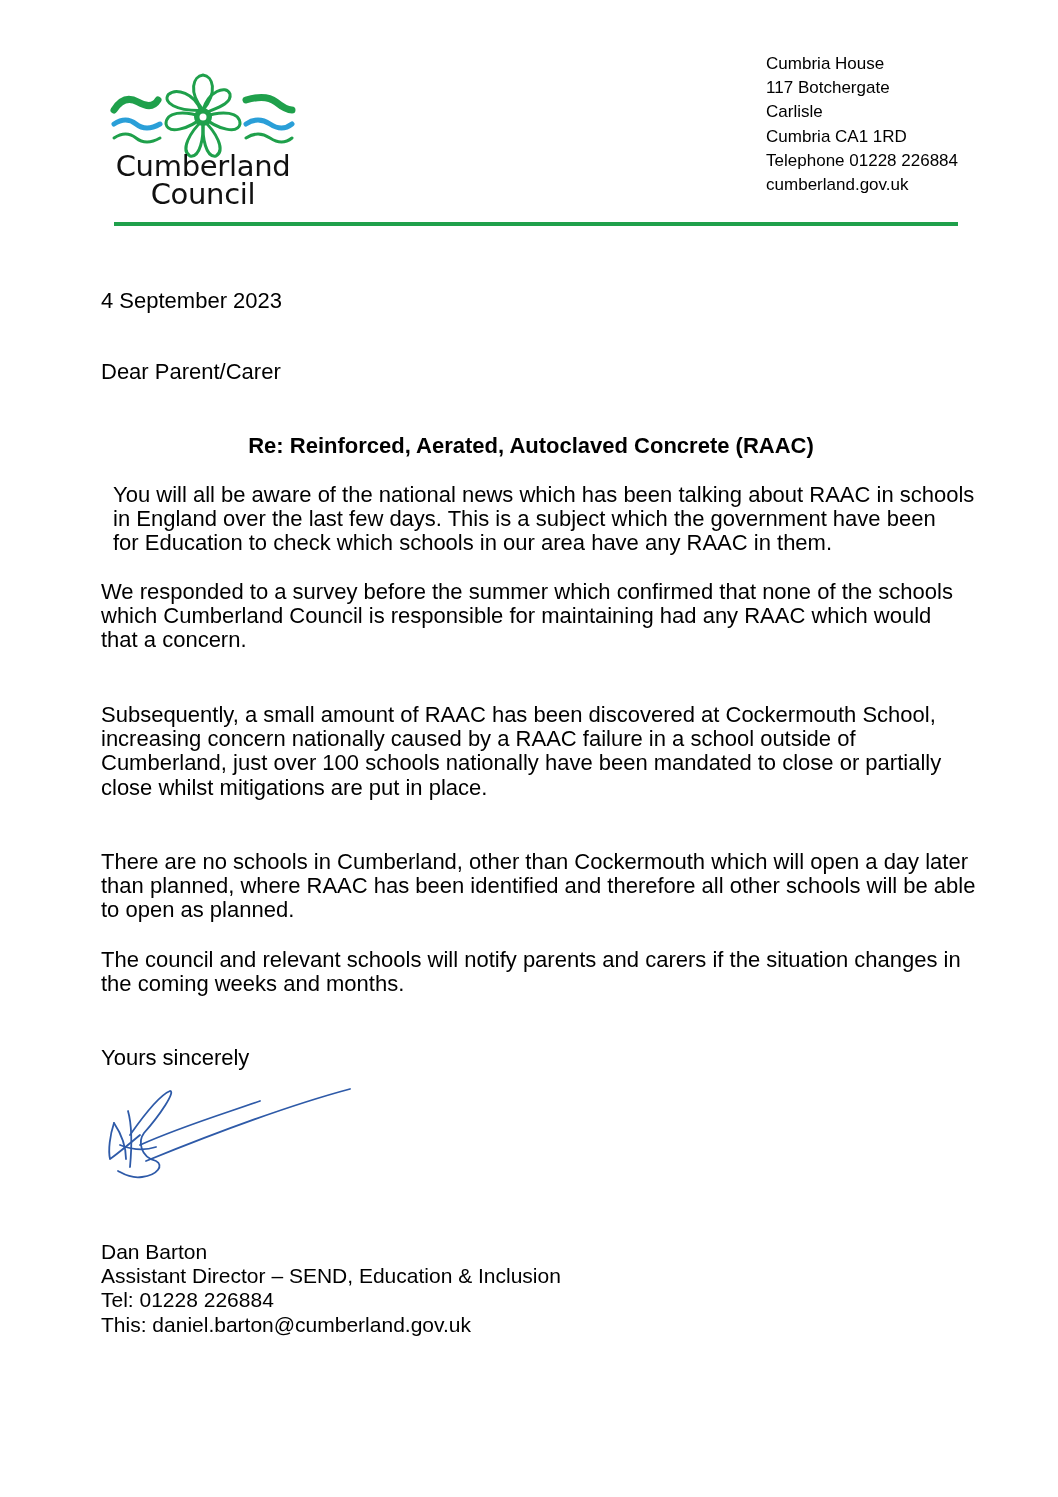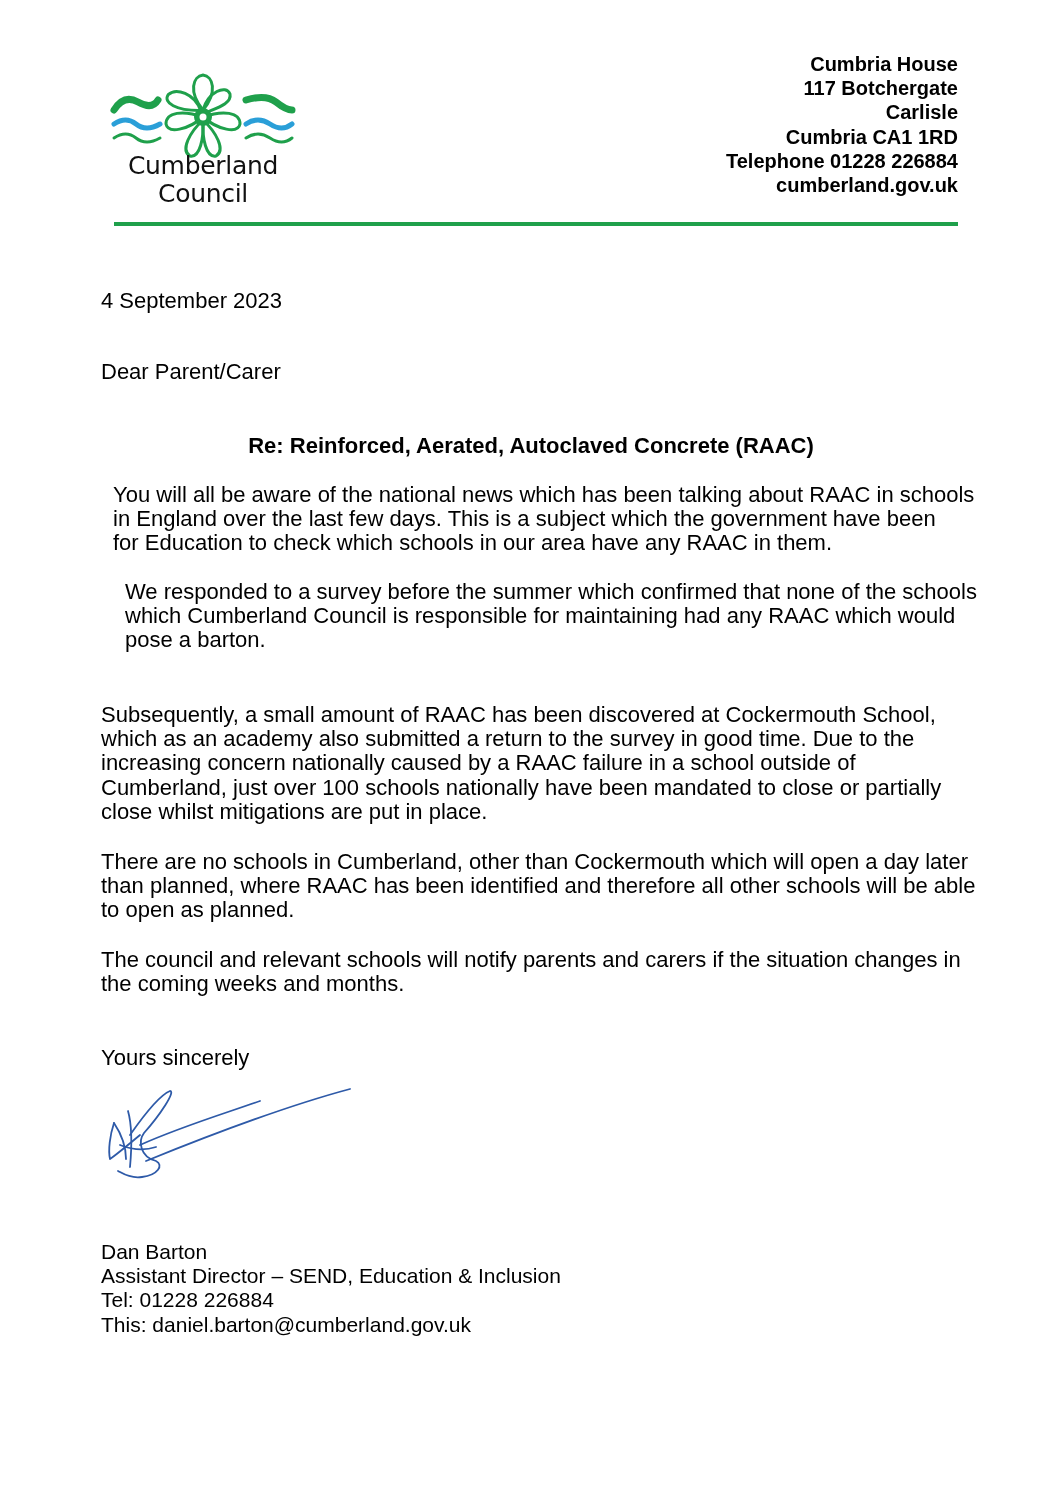--- a/index.html
+++ b/index.html
@@ -1,29 +1,29 @@
 <!DOCTYPE html>
 <html><head>
 <meta charset="utf-8">
 <style>
   html, body { margin: 0; padding: 0; background: #ffffff; }
   body { width: 1058px; height: 1497px; position: relative; overflow: hidden;
          font-family: "Liberation Sans", sans-serif; color: #000; }
   .logo { position: absolute; left: 108px; top: 72px; width: 190px; height: 140px; }
   .logo-text { position: absolute; left: 108px; top: 152px; width: 190px; text-align: center;
-               font-family: "DejaVu Sans", sans-serif; font-size: 25px; line-height: 28px; color: #111; letter-spacing: -0.3px; }
-  .address { position: absolute; right: 100px; top: 52px; text-align: right;
-             font-weight: bold; font-size: 20px; line-height: 24.2px; }
+               font-family: "DejaVu Sans", sans-serif; font-size: 29px; line-height: 28px; color: #111; letter-spacing: -0.3px; }
+  .address { position: absolute; right: 100px; top: 52px; text-align: left;
+             font-weight: normal; font-size: 17px; line-height: 24.2px; }
   .rule { position: absolute; left: 114px; top: 222px; width: 844px; height: 4px; background: #1fa04b; }
   .body-text { position: absolute; left: 101px; width: 860px; font-size: 22px; line-height: 24.2px; }
   .date { top: 289px; }
   .salutation { top: 360px; }
   .subject { top: 434px; font-weight: bold; text-align: center; }
   .p1 { top: 483px; margin-left: 12px; }
-  .p2 { top: 580px; margin-left: 24px; }
+  .p2 { top: 580px; }
   .p3 { top: 703px; }
   .p4 { top: 850px; }
   .p5 { top: 948px; }
   .closing { top: 1046px; }
   .signature { position: absolute; left: 100px; top: 1075px; width: 260px; height: 125px; }
   .sig-block { position: absolute; left: 101px; top: 1240px; font-size: 21px; line-height: 24.2px; }
   .line { display: block; white-space: nowrap; }
 </style>
 </head>
 <body>
@@ -72,25 +72,24 @@
 <div class="body-text subject">Re: Reinforced, Aerated, Autoclaved Concrete (RAAC)</div>
 
 <div class="body-text p1">
   <span class="line">You will all be aware of the national news which has been talking about RAAC in schools</span>
   <span class="line">in England over the last few days. This is a subject which the government have been</span>
   <span class="line">for Education to check which schools in our area have any RAAC in them.</span>
 </div>
 <div class="body-text p2">
   <span class="line">We responded to a survey before the summer which confirmed that none of the schools</span>
   <span class="line">which Cumberland Council is responsible for maintaining had any RAAC which would</span>
-  <span class="line">pose a barton.</span>
+  <span class="line">that a concern.</span>
 </div>
 <div class="body-text p3">
   <span class="line">Subsequently, a small amount of RAAC has been discovered at Cockermouth School,</span>
-  <span class="line">which as an academy also submitted a return to the survey in good time. Due to the</span>
   <span class="line">increasing concern nationally caused by a RAAC failure in a school outside of</span>
   <span class="line">Cumberland, just over 100 schools nationally have been mandated to close or partially</span>
   <span class="line">close whilst mitigations are put in place.</span>
 </div>
 <div class="body-text p4">
   <span class="line">There are no schools in Cumberland, other than Cockermouth which will open a day later</span>
   <span class="line">than planned, where RAAC has been identified and therefore all other schools will be able</span>
   <span class="line">to open as planned.</span>
 </div>
 <div class="body-text p5">

